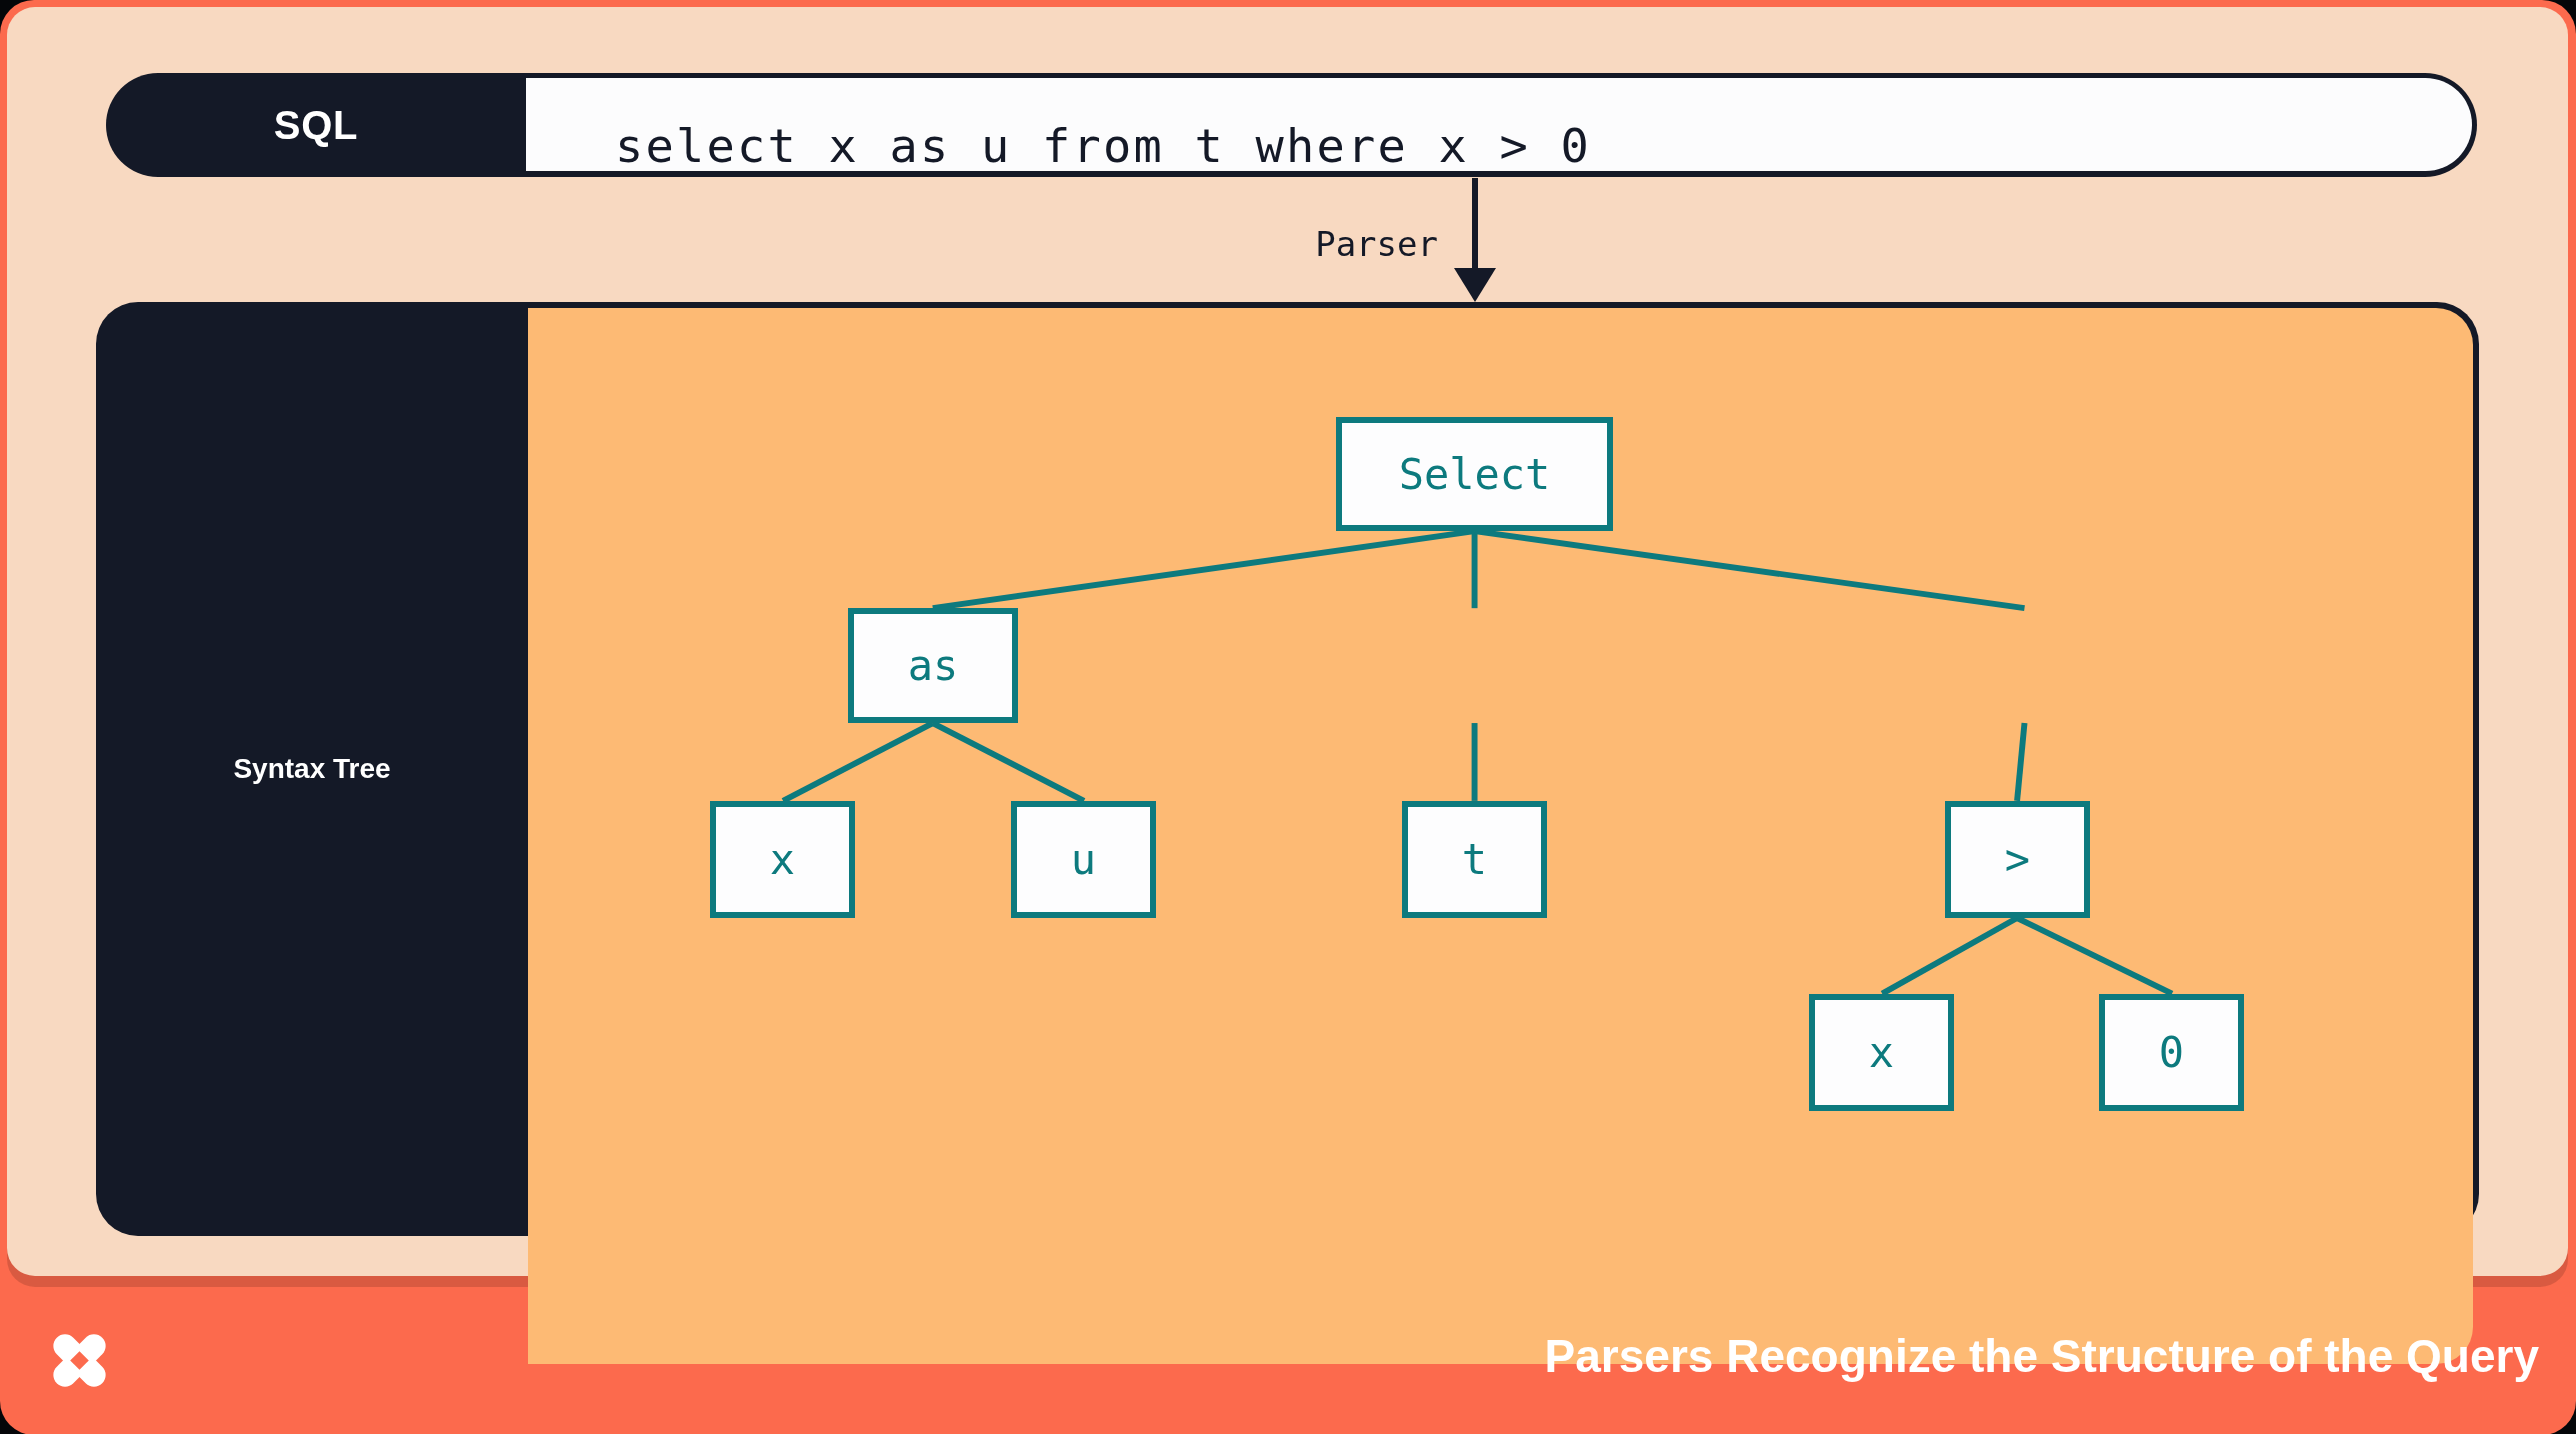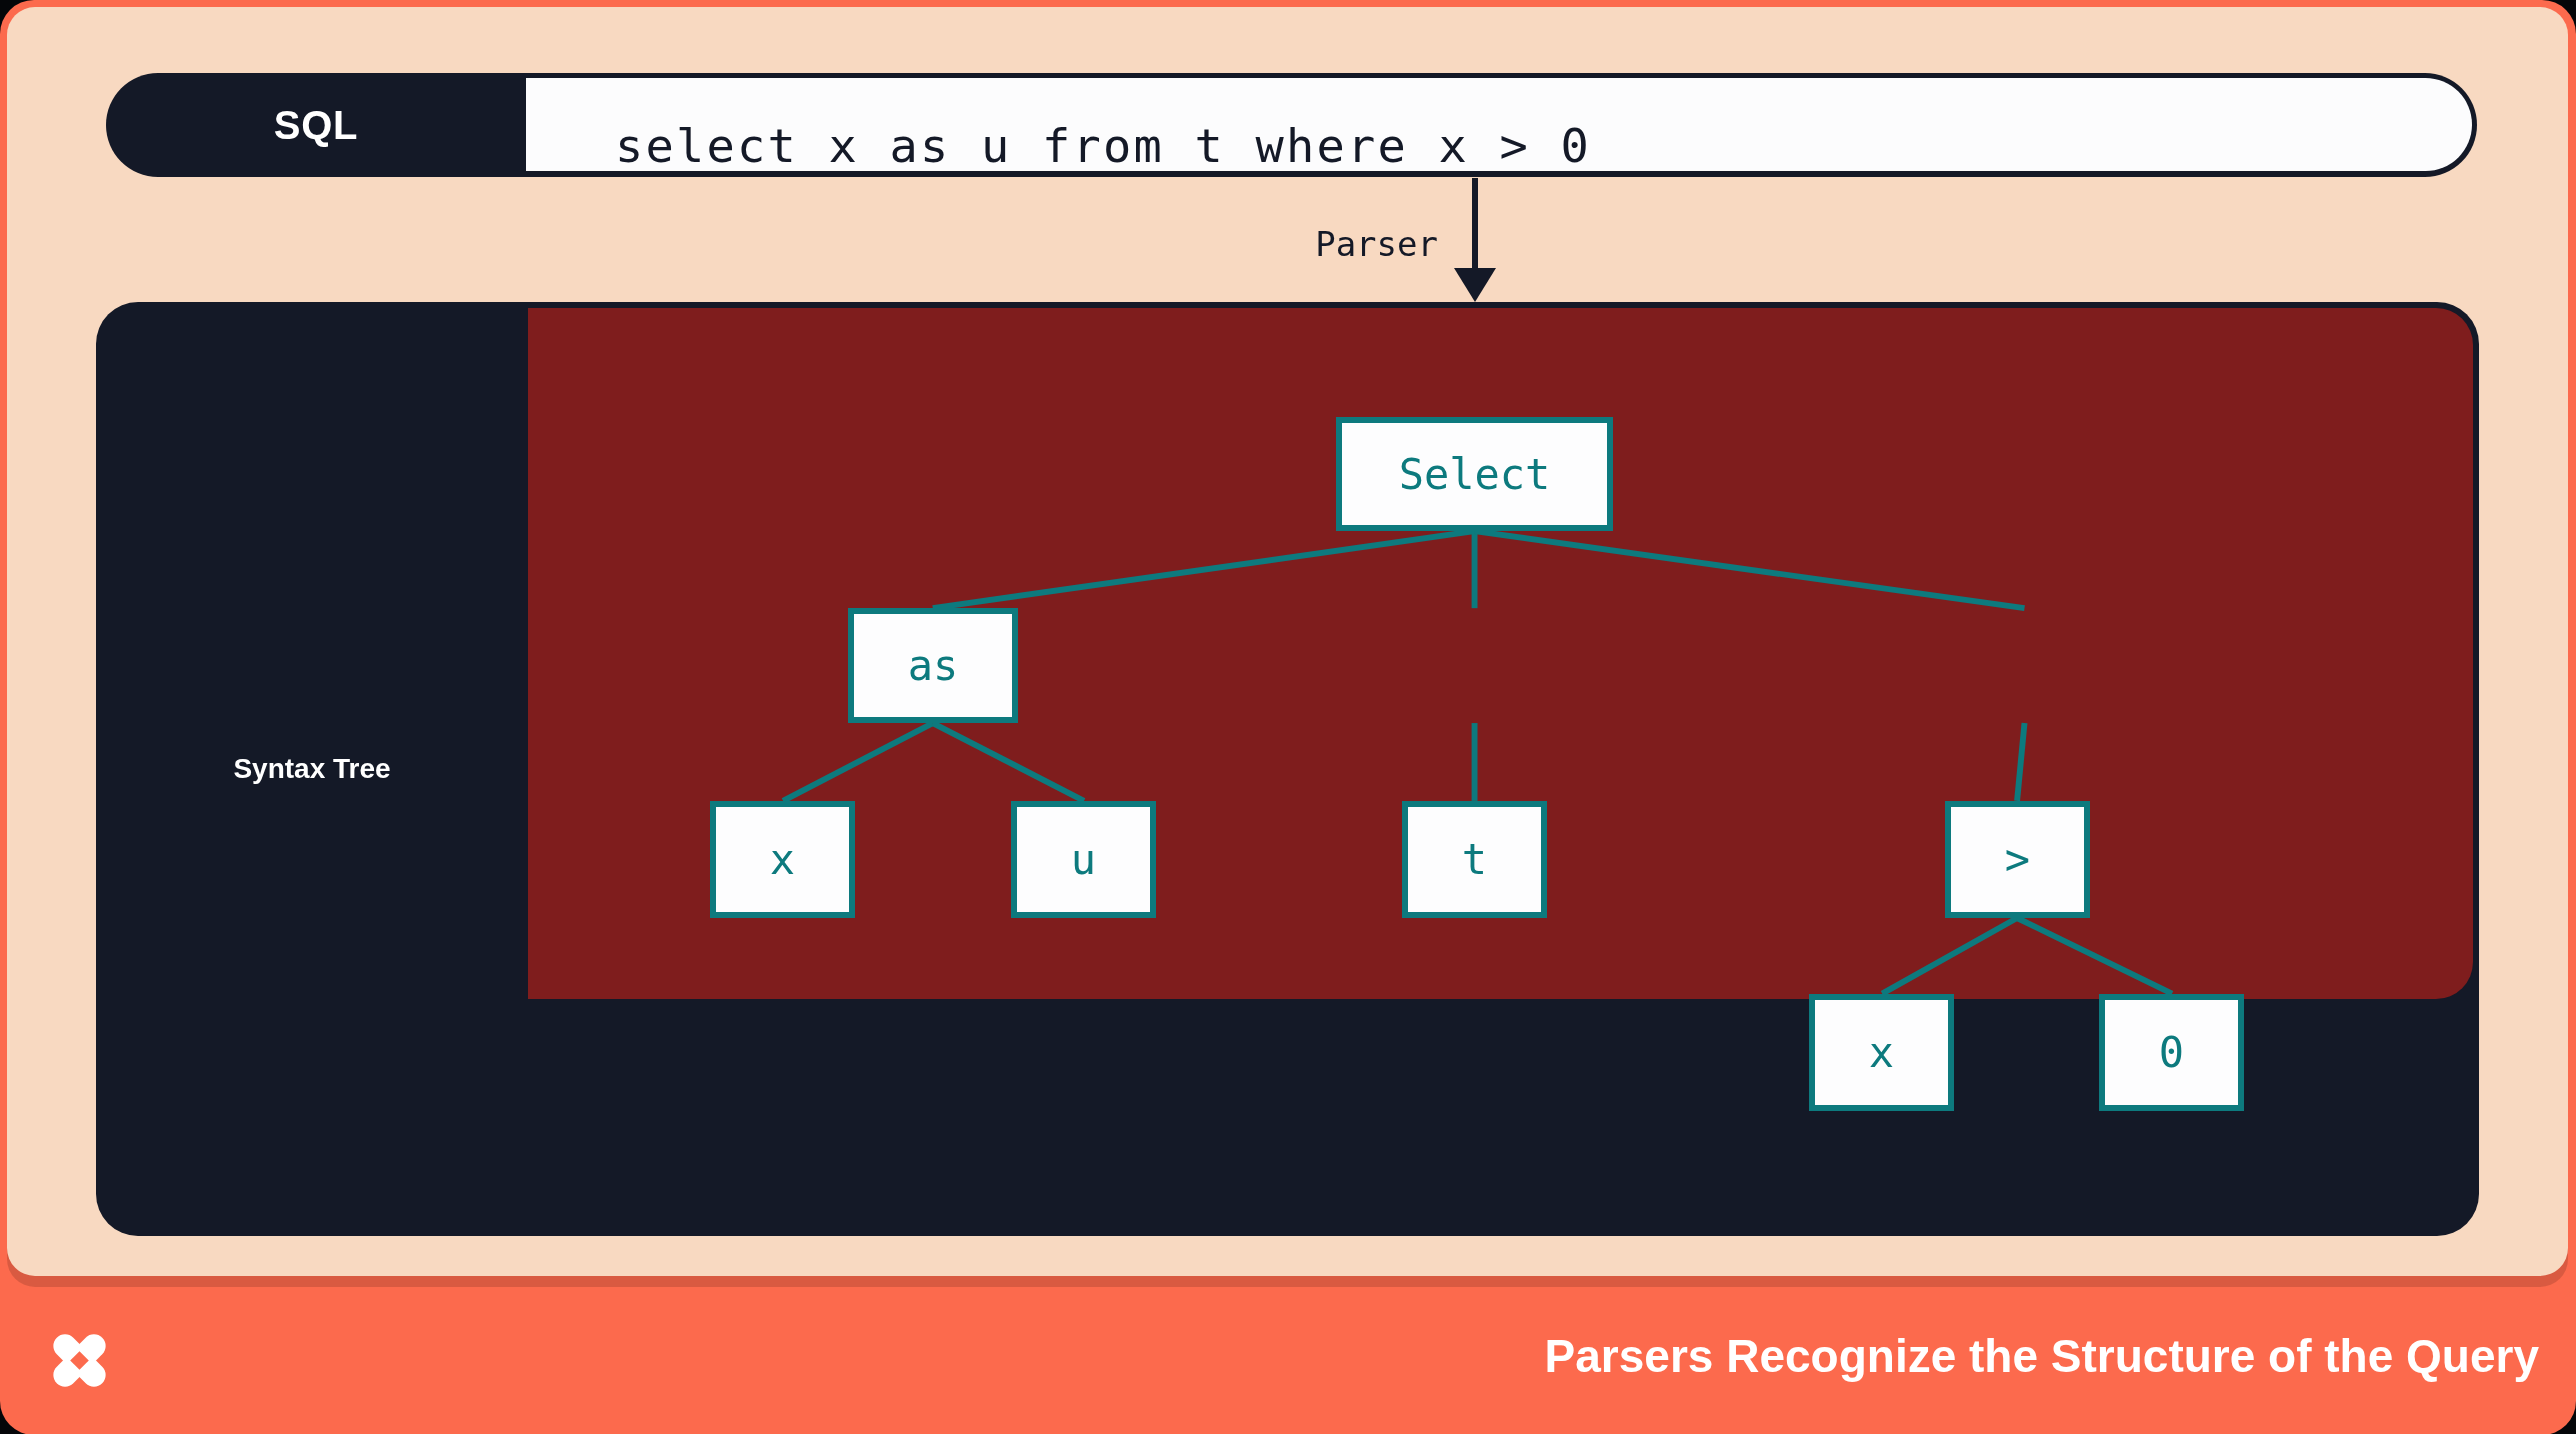--- a/index.html
+++ b/index.html
@@ -49,22 +49,22 @@
   .tree-box{
     position:absolute;left:96px;top:302px;width:2383px;height:934px;
     background:#141927;border-radius:42px;
   }
   .tree-sidebar-label{
     position:absolute;left:0;top:0;width:432px;height:934px;
     display:flex;align-items:center;justify-content:center;
     color:#ffffff;font-size:28px;font-weight:bold;
   }
   .tree-canvas{
-    position:absolute;left:432px;top:6px;width:1945px;height:691px;
-    background:#7f1d1d;border-radius:0 37px 37px 0;
+    position:absolute;left:432px;top:6px;width:1945px;height:1056px;
+    background:#fdba74;border-radius:0 37px 37px 0;
   }
   .edges{position:absolute;left:0;top:0;width:1945px;height:922px;}
   .node{
     position:absolute;box-sizing:border-box;border:6px solid #0d7a7e;background:#fdfdfe;
     display:flex;align-items:center;justify-content:center;
     color:#0d7a7e;font-size:42px;font-family:"DejaVu Sans Mono",monospace;
   }
   .n-select{left:808px;top:109px;width:277px;height:114px;}
   .n-as{left:320px;top:300px;width:170px;height:115px;}
   .n-from{left:834px;top:300px;width:225px;height:115px;}

